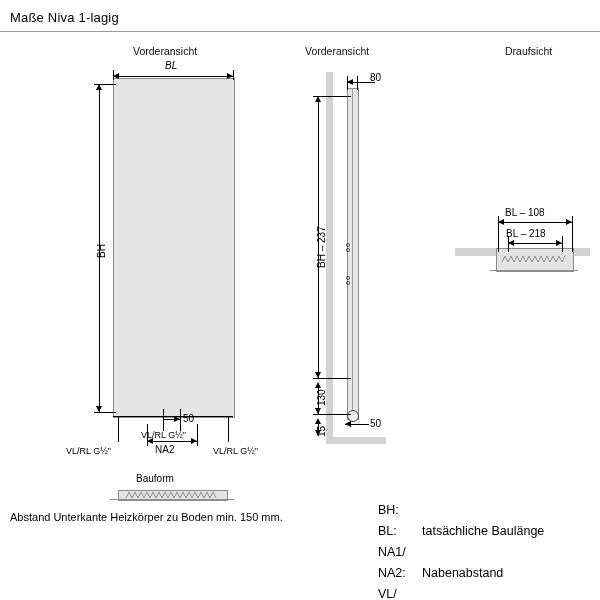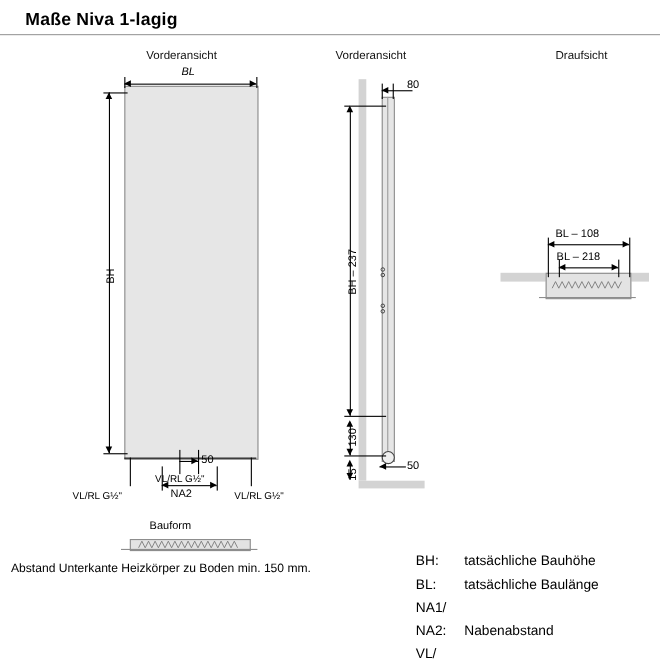--- a/index.html
+++ b/index.html
@@ -18,24 +18,23 @@
   .page {
     position: relative;
     width: 600px;
     height: 600px;
   }
   
   .title {
     position: absolute;
     left: 10px;
     top: 10px;
-    font-size: 16px;
-    font-weight: bold;
+    font-size: 13px;
+    font-weight: normal;
     letter-spacing: 0.2px;
-    margin-left: 13px;
   }
   .title-rule {
     position: absolute;
     left: 0;
     top: 31px;
     width: 600px;
     height: 1px;
     background: #9a9a9a;
   }
   
@@ -257,21 +256,20 @@
   <div class="hline" style="left:508px; top:243px; width:54px;"></div>
   <div class="arrow arr-left" style="left:508px; top:240px;"></div>
   <div class="arrow arr-right" style="left:556px; top:240px;"></div>
   <div class="vline" style="left:508px; top:236px; height:16px;"></div>
   <div class="vline" style="left:562px; top:236px; height:16px;"></div>
   <div class="lbl" style="left:506px; top:228px;">BL – 218</div>
 
   <div class="legend">
     <div class="legend-row">
       <div class="legend-key">BH:</div>
-      <div class="legend-val">tatsächliche Bauhöhe</div>
     </div>
     <div class="legend-row">
       <div class="legend-key">BL:</div>
       <div class="legend-val">tatsächliche Baulänge</div>
     </div>
     <div class="legend-row">
       <div class="legend-key">NA1/</div>
       <div class="legend-val"></div>
     </div>
     <div class="legend-row">

